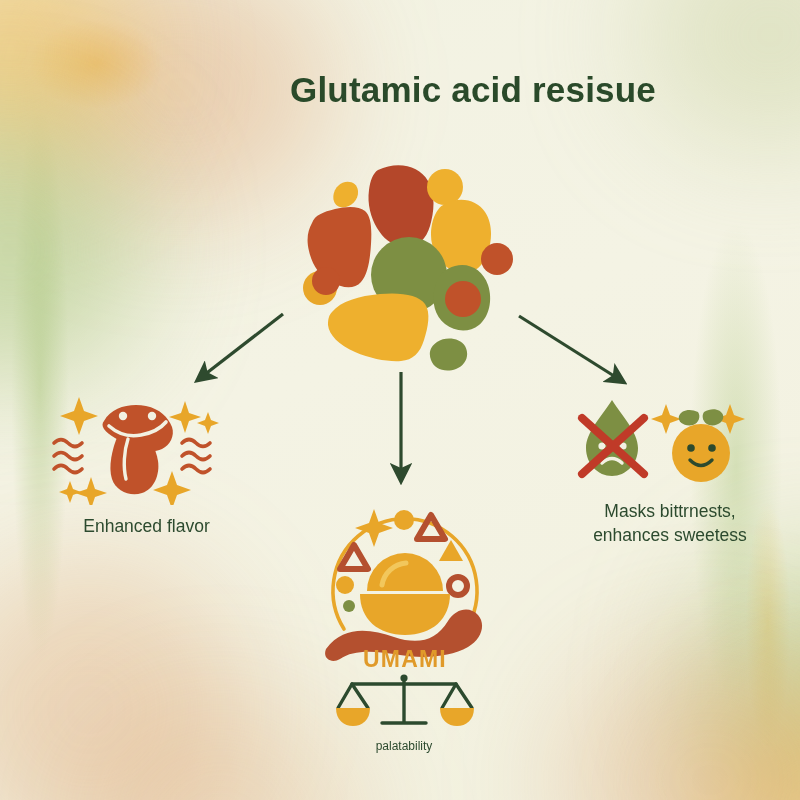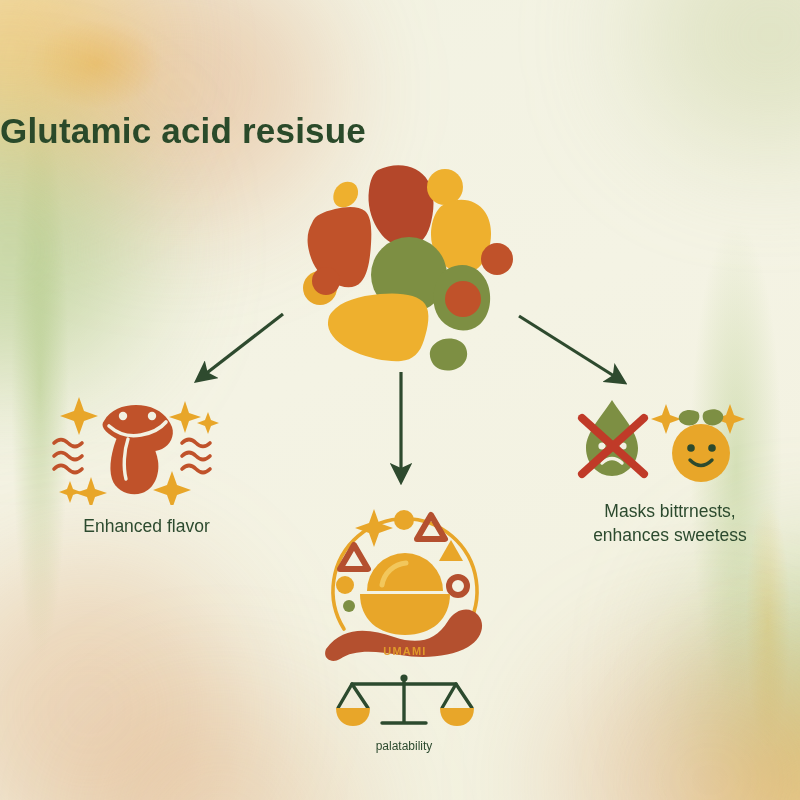--- a/index.html
+++ b/index.html
@@ -39,26 +39,25 @@
       radial-gradient(closest-side at 92% 58%, rgba(168,196,120,0.40), rgba(168,196,120,0) 72%),
       linear-gradient(160deg, #f2f2e2 0%, #f4f3e4 45%, #f2f1df 100%);
   }
 
   
   #title {
     position: absolute;
     top: 70px;
     left: 0;
     width: 656px;
-    text-align: left;
+    text-align: right;
     font-size: 35px;
     font-weight: bold;
     color: #2a4a2a;
     letter-spacing: 0.2px;
-    margin-top: 41px;
   }
 
   
   .node {
     position: absolute;
   }
   .node-label {
     text-align: center;
     color: #2c4a2e;
     font-size: 17.5px;
@@ -265,21 +264,21 @@
         <path d="M62 98 C64 86, 74 77, 86 76" stroke="#f2c75c" stroke-width="5" fill="none" stroke-linecap="round"></path>
 
         <path d="M40 107 L130 107 C130 132, 112 148, 85 148 C58 148, 40 132, 40 107 Z" fill="#e8a629"></path>
 
         <path d="M6 162 C24 138, 50 142, 74 150 C98 158, 116 154, 128 134
                  C136 121, 150 119, 158 128 C166 137, 162 152, 148 160
                  C130 170, 104 172, 80 168 C56 164, 34 162, 20 172
                  C12 177, 2 172, 6 162 Z" fill="#b4502f"></path>
       </svg>
     </div>
-    <div class="node-label" style="color:#e09a2a; font-weight:bold; font-size:11px; letter-spacing:1.2px; margin-top:-22px;">UMAMI</div>
+    <div class="node-label" style="color:#e09a2a; font-weight:bold; font-size:23px; letter-spacing:1.2px; margin-top:-22px;">UMAMI</div>
   </div>
 
   <div class="node" id="node-palat">
     <div class="icon-wrap">
       <svg width="148" height="58" viewBox="0 0 148 58" xmlns="http://www.w3.org/2000/svg">
         <g stroke="#2c4a2e" stroke-width="3.4" fill="none" stroke-linecap="round">
           <line x1="74" y1="8" x2="74" y2="50"></line>
           <line x1="22" y1="12" x2="126" y2="12"></line>
           <line x1="52" y1="51" x2="96" y2="51"></line>
           <path d="M22 12 L8 36 M22 12 L38 36"></path>

